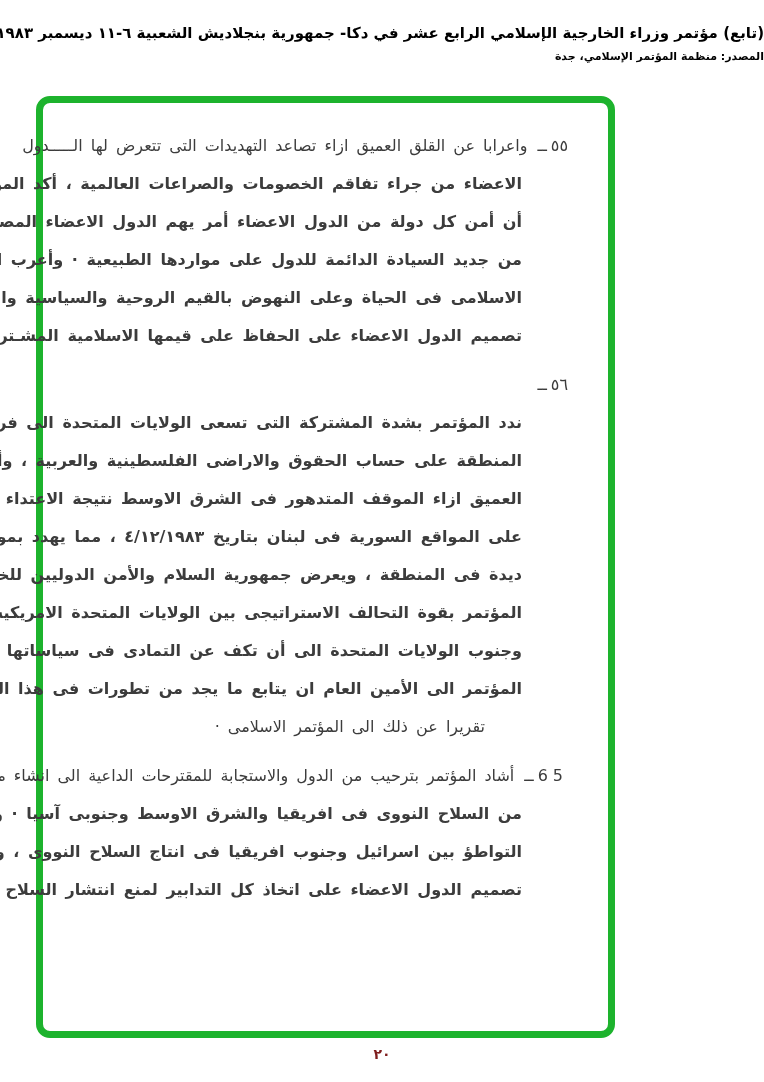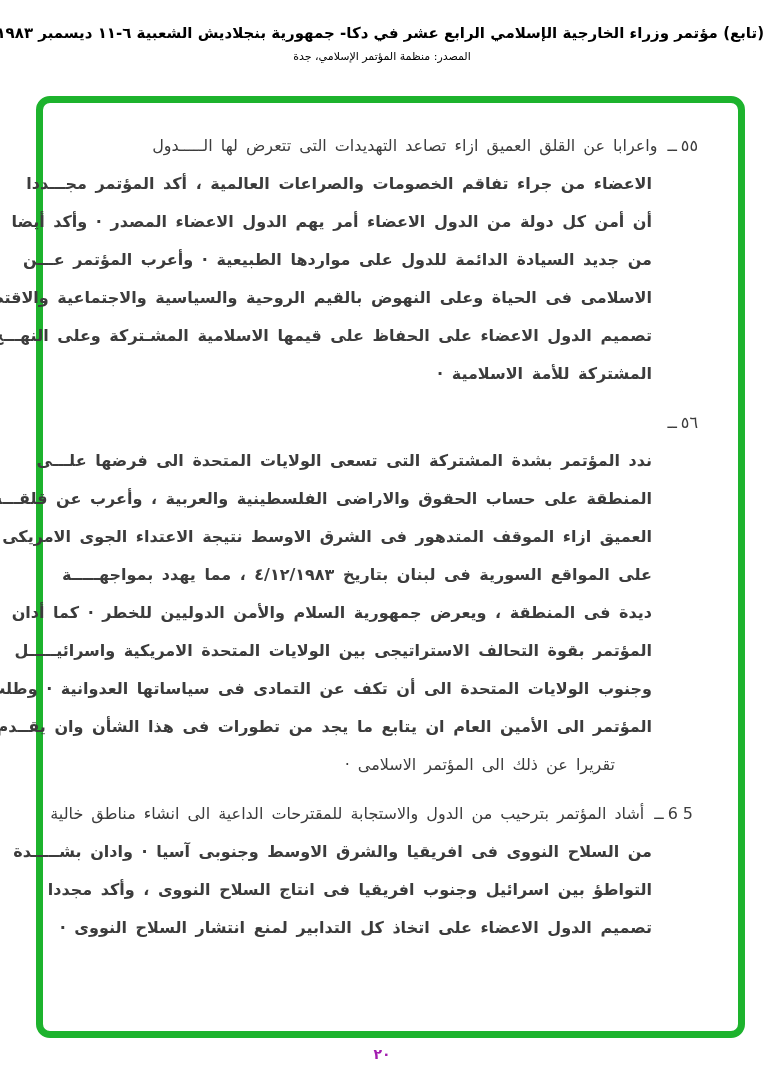--- a/index.html
+++ b/index.html
@@ -25,28 +25,29 @@
     color: #000000;
   }
   .doc-header .h1 {
     font-size: 15px;
     font-weight: bold;
     letter-spacing: 0.2px;
     white-space: nowrap;
   }
   .doc-header .h2 {
     font-size: 11px;
-    font-weight: normal;
+    font-weight: bold;
     margin-top: 8px;
+    text-align: right;
   }
   .frame {
     position: absolute;
     left: 36px;
     top: 96px;
-    width: 709px;
+    width: 579px;
     height: 942px;
     border: 7px solid #1db32d;
     border-radius: 14px;
     box-sizing: border-box;
     background: #ffffff;
   }
   .content {
     position: absolute;
     top: 24px;
     right: 40px;
@@ -62,21 +63,21 @@
   .line.cont { margin-right: 46px; font-weight: bold; }
   .line.indent-deep { margin-right: 83px; }
   .num { display: inline-block; letter-spacing: 5px; }
   .dash { display: inline-block; margin: 0 4px 0 10px; }
   .doc-footer {
     position: absolute;
     top: 1046px;
     left: 0;
     right: 0;
     text-align: center;
-    color: #a21caf;
+    color: #7f1d1d;
   }
   .doc-footer .pagenum {
     font-size: 14px;
     font-weight: bold;
     letter-spacing: 2px;
   }
 </style>
 </head>
 <body>
 
@@ -92,21 +93,20 @@
 
       <div class="para">
         <div class="line first">
           <span class="num">٥٥</span><span class="dash">ــ</span><span>واعرابا عن القلق العميق ازاء تصاعد التهديدات التى تتعرض لها الـــــدول</span>
         </div>
         <div class="line cont">الاعضاء من جراء تفاقم الخصومات والصراعات العالمية ، أكد المؤتمر مجـــددا</div>
         <div class="line cont">أن أمن كل دولة من الدول الاعضاء أمر يهم الدول الاعضاء المصدر · وأكد أيضا</div>
         <div class="line cont">من جديد السيادة الدائمة للدول على مواردها الطبيعية · وأعرب المؤتمر عـــن</div>
         <div class="line cont">الاسلامى فى الحياة وعلى النهوض بالقيم الروحية والسياسية والاجتماعية والاقتصادية</div>
         <div class="line cont">تصميم الدول الاعضاء على الحفاظ على قيمها الاسلامية المشـتركة وعلى النهـــج</div>
-        <div class="line cont">المشتركة للأمة الاسلامية ·</div>
       </div>
 
       <div class="para">
         <div class="line first">
           <span class="num">٥٦</span><span class="dash">ــ</span>
         </div>
         <div class="line cont">ندد المؤتمر بشدة المشتركة التى تسعى الولايات المتحدة الى فرضها علـــى</div>
         <div class="line cont">المنطقة على حساب الحقوق والاراضى الفلسطينية والعربية ، وأعرب عن قلقـــه</div>
         <div class="line cont">العميق ازاء الموقف المتدهور فى الشرق الاوسط نتيجة الاعتداء الجوى الامريكى</div>
         <div class="line cont">على المواقع السورية فى لبنان بتاريخ ٤/١٢/١٩٨٣ ، مما يهدد بمواجهـــــة</div>

